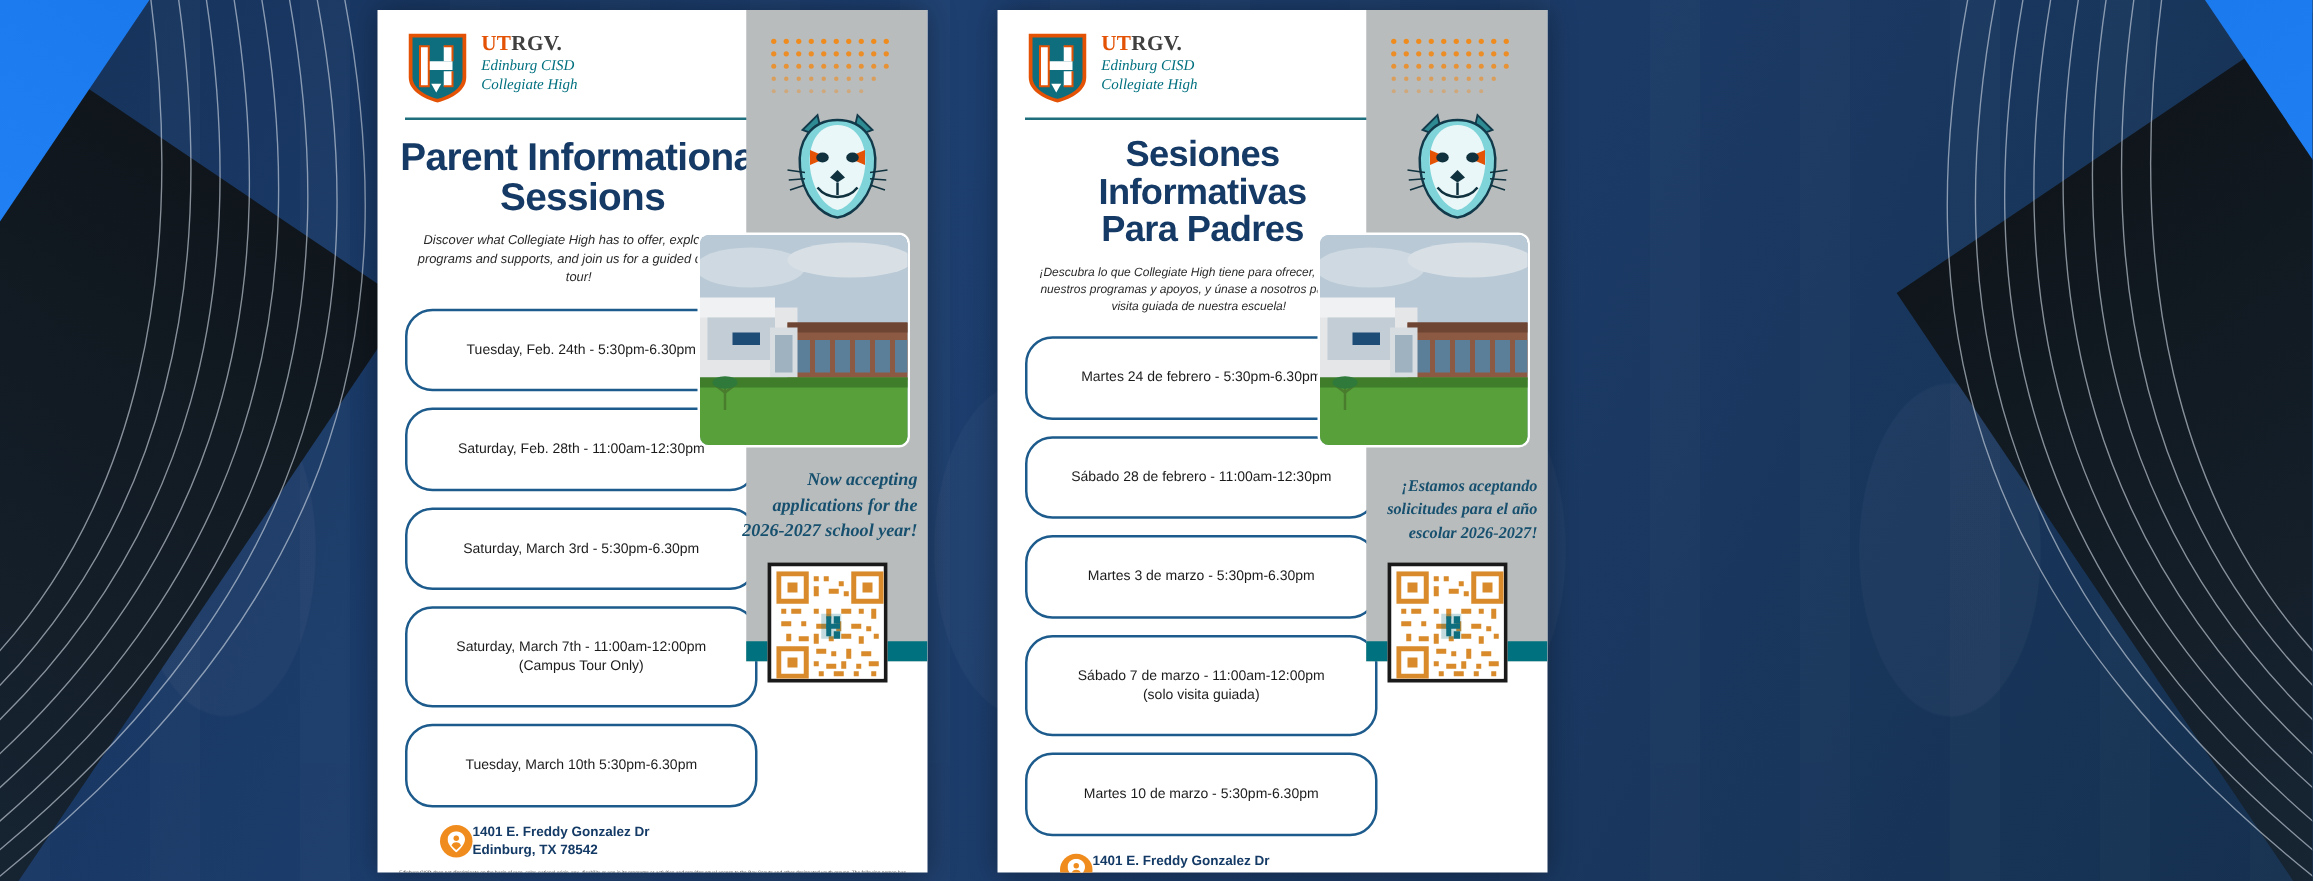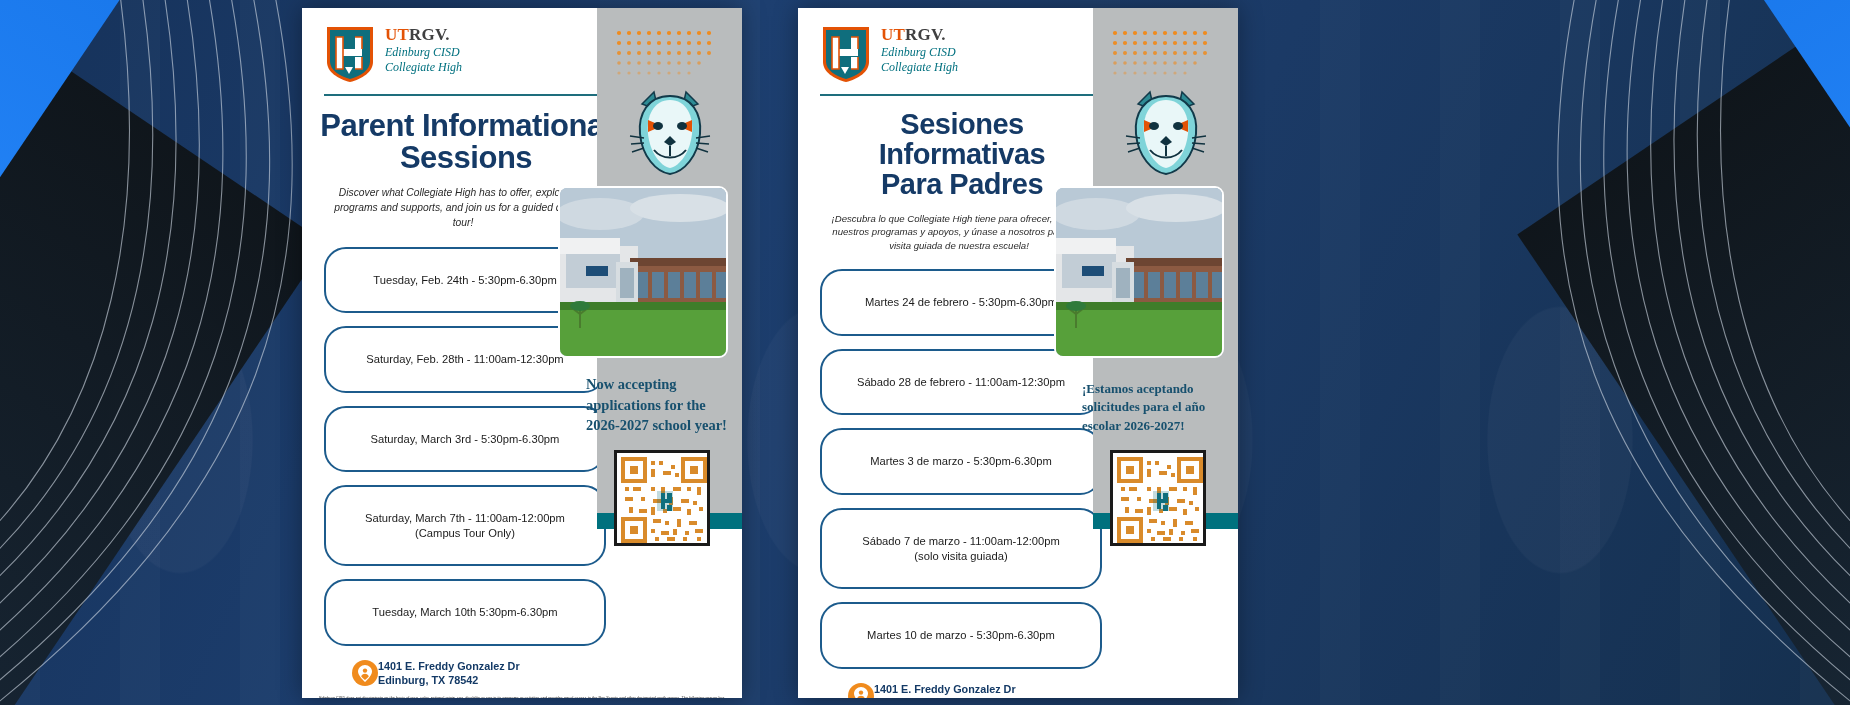--- a/index.html
+++ b/index.html
@@ -126,22 +126,22 @@
 
   
   .photo {
     position:absolute; right: 14px; top: 178px; width: 170px; height: 172px;
     border-radius: 9px; overflow:hidden; border: 2px solid #fff;
   }
   .photo svg { display:block; }
 
   
   .cursive {
-    position:absolute; right: 8px; top: 366px; width: 148px; text-align:left;
-    font-family:"Liberation Serif", serif; font-weight:700;
+    position:absolute; right: 8px; top: 366px; width: 148px; text-align:right;
+    font-family:"Liberation Serif", serif; font-style: italic; font-weight:700;
     color:#17506e; font-size:14.5px; line-height:1.42;
   }
   .cursive.es { font-size:13px; top:372px; }
 
   
   .qr {
     position:absolute; right: 32px; top: 442px; width: 96px; height: 96px;
     background:#fff; border: 3px solid #1a1a1a; padding: 4px;
   }
   .qr svg{display:block;}

